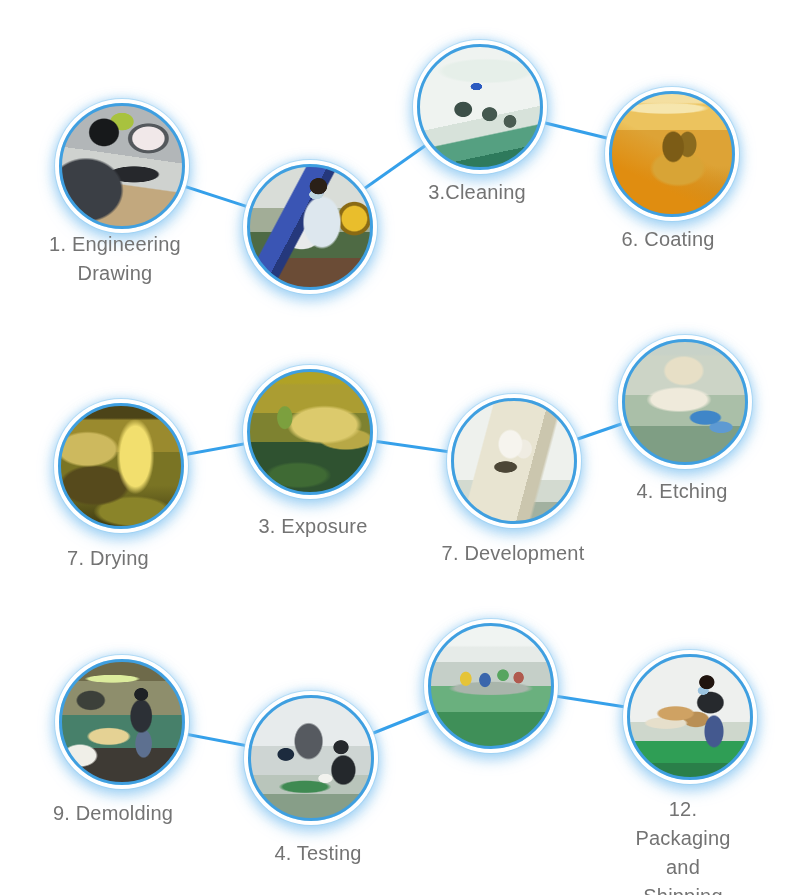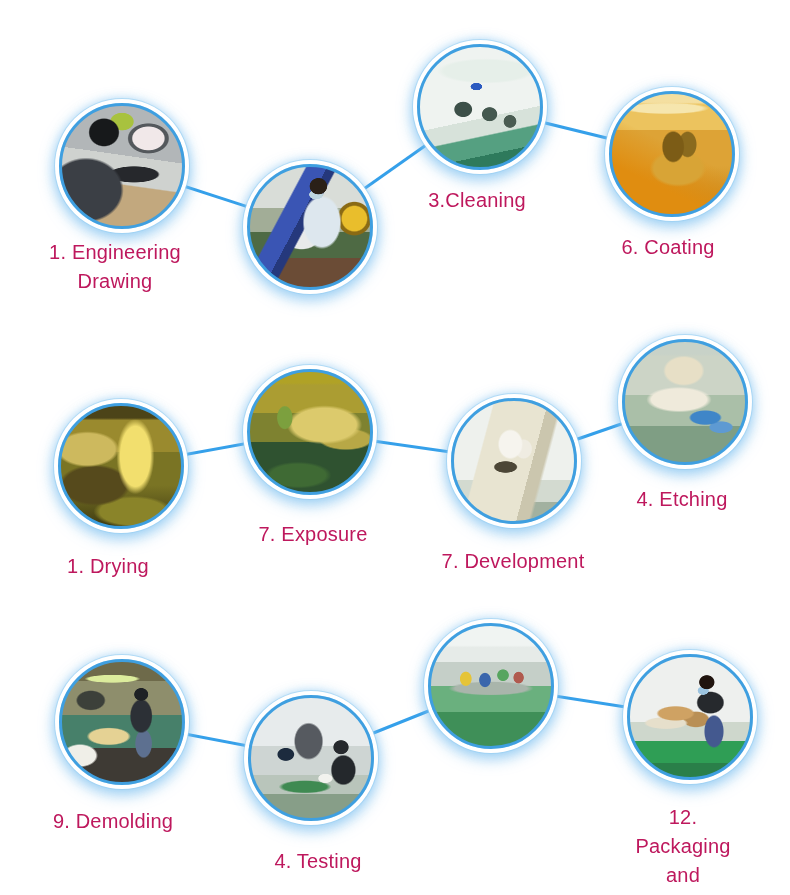--- a/index.html
+++ b/index.html
@@ -18,25 +18,24 @@
     border:3px solid #3f9fe0;
     box-shadow:0 0 0 4px #ffffff,
                0 0 0 5px rgba(150,205,242,.55),
                0 5px 14px 6px rgba(125,192,240,.65),
                0 0 10px 4px rgba(150,205,245,.5);
   }
   .label{
     position:absolute;z-index:3;
     transform:translateX(-50%);
     font-size:20px;line-height:29px;
-    color:#be185d;
+    color:#737373;
     text-align:center;
     white-space:pre-line;
     letter-spacing:.2px;
-    margin-top:8px;
   }
   
   .photo-1{background:
     radial-gradient(26px 24px at 35% 22%, #17191b 55%, rgba(23,25,27,0) 60%),
     radial-gradient(58px 50px at 20% 70%, #3b3f45 60%, rgba(59,63,69,0) 65%),
     radial-gradient(30px 22px at 72% 27%, #f1e8e9 52%, #54585c 56% 66%, rgba(84,88,92,0) 70%),
     radial-gradient(34px 11px at 60% 57%, #26282c 70%, rgba(38,40,44,0) 76%),
     radial-gradient(16px 12px at 50% 13%, #a8c23e 70%, rgba(168,194,62,0) 76%),
     linear-gradient(8deg, #c2a87e 0 36%, #cfd2cf 37% 58%, #b2b6b8 58% 100%);}
   .photo-2{background:
@@ -151,22 +150,22 @@
   <div class="circle photo-8" style="left:622px;top:339px"></div>
   <div class="circle photo-9" style="left:59px;top:659px"></div>
   <div class="circle photo-10" style="left:248px;top:695px"></div>
   <div class="circle photo-11" style="left:428px;top:623px"></div>
   <div class="circle photo-12" style="left:627px;top:654px"></div>
 
   <div class="label" style="left:115px;top:230px">1. Engineering
 Drawing</div>
   <div class="label" style="left:477px;top:178px">3.Cleaning</div>
   <div class="label" style="left:668px;top:225px">6. Coating</div>
-  <div class="label" style="left:108px;top:544px">1. Drying</div>
-  <div class="label" style="left:313px;top:512px">7. Exposure</div>
+  <div class="label" style="left:108px;top:544px">7. Drying</div>
+  <div class="label" style="left:313px;top:512px">3. Exposure</div>
   <div class="label" style="left:513px;top:539px">7. Development</div>
   <div class="label" style="left:682px;top:477px">4. Etching</div>
   <div class="label" style="left:113px;top:799px">9. Demolding</div>
   <div class="label" style="left:318px;top:839px">4. Testing</div>
   <div class="label" style="left:683px;top:795px">12. Packaging and
 Shipping</div>
 
 </div>
 
 </body></html>

